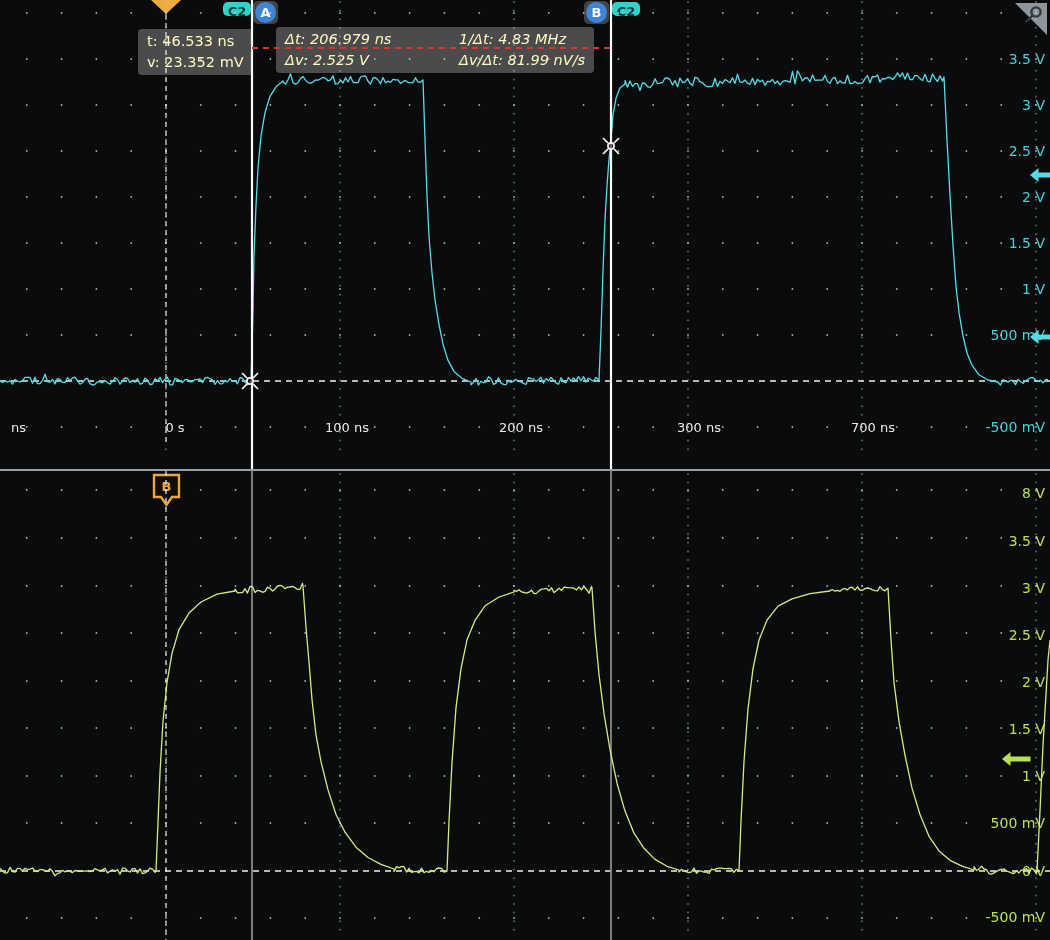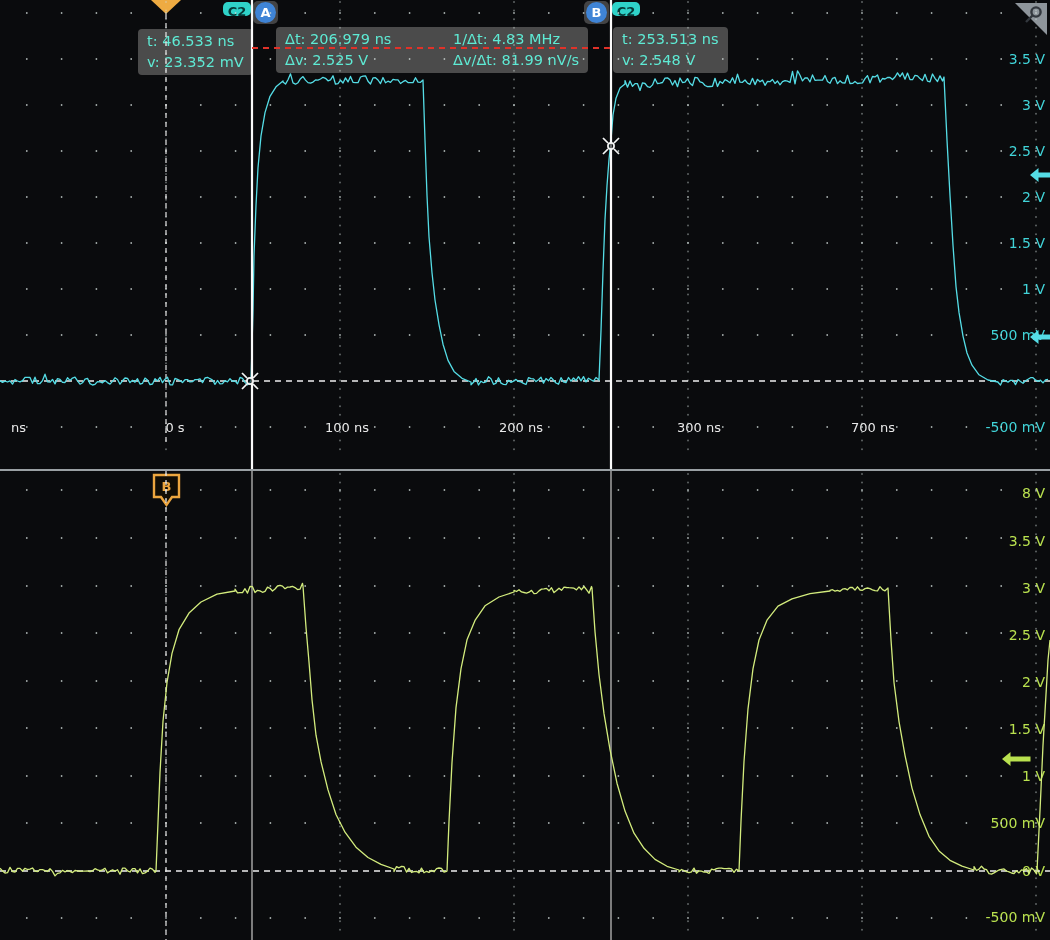--- a/index.html
+++ b/index.html
@@ -11,24 +11,24 @@
   }
   .plot-svg{position:absolute;left:0;}
   .ylabel{position:absolute;right:5px;height:16px;line-height:16px;font-size:14px;white-space:nowrap;}
   .ylabel.cyan{color:#41d4d8;}
   .ylabel.green{color:#b9e14f;}
   .xlabel{position:absolute;top:420px;height:16px;line-height:16px;font-size:13px;color:#e9e9e9;white-space:nowrap;transform:translateX(-50%);margin-left:9px;}
   .xlabel.edge{transform:none;}
   .separator{position:absolute;left:0;top:469px;width:1050px;height:2px;background:#9aa0a4;}
   .mbox{
     position:absolute;background:rgba(80,80,80,0.94);border-radius:4px;
-    color:#5eead4;font-size:14.5px;line-height:21px;padding:2px 9px;white-space:nowrap;
+    color:#fef9c3;font-size:14.5px;line-height:21px;padding:2px 9px;white-space:nowrap;
   }
   .mbox .ln{display:block;}
-  .delta-grid{display:grid;grid-template-columns:160px auto;column-gap:8px;}
+  .delta-grid{display:grid;grid-template-columns:160px auto;column-gap:14px;font-style:italic;}
   .badge-c2{
     position:absolute;width:28px;height:14px;background:#2fd3c9;color:#063937;
     border-radius:5px;font-size:13px;font-weight:bold;text-align:center;line-height:20px;
   }
   .badge-tab{position:absolute;width:25px;height:23px;background:rgba(115,115,115,0.55);border-radius:5px;}
   .badge-circle{width:21px;height:21px;border-radius:50%;background:#3f84d6;color:#fff;
     font-size:13px;font-weight:bold;text-align:center;line-height:21px;margin:1px auto;}
   .trig-tri{position:absolute;left:151px;top:0;width:0;height:0;
     border-left:15px solid transparent;border-right:15px solid transparent;border-top:14px solid #eeab42;}
   .corner-zoom{position:absolute;right:0;top:0;}
@@ -1284,24 +1284,20 @@
     <span class="ln">v: 23.352 mV</span>
   </div>
 
   <div class="mbox delta-grid" style="left:276px;top:27px;">
     <span>Δt: 206.979 ns</span>
     <span>1/Δt:  4.83 MHz</span>
     <span>Δv: 2.525 V</span>
     <span>Δv/Δt:  81.99 nV/s</span>
   </div>
 
-  <div class="mbox" style="left:613px;top:27px;">
-    <span class="ln">t: 253.513 ns</span>
-    <span class="ln">v: 2.548 V</span>
-  </div>
 
   <svg class="corner-zoom" width="38" height="38">
     <polygon points="3,3 35,3 35,35" fill="#8e959b"></polygon>
     <g stroke="#33383e" stroke-width="2.4" fill="none">
       <circle cx="24" cy="12" r="4.6"></circle>
       <line x1="20.5" y1="15.5" x2="14" y2="22"></line>
     </g>
   </svg>
 
   <svg class="bflag" width="33" height="38">

